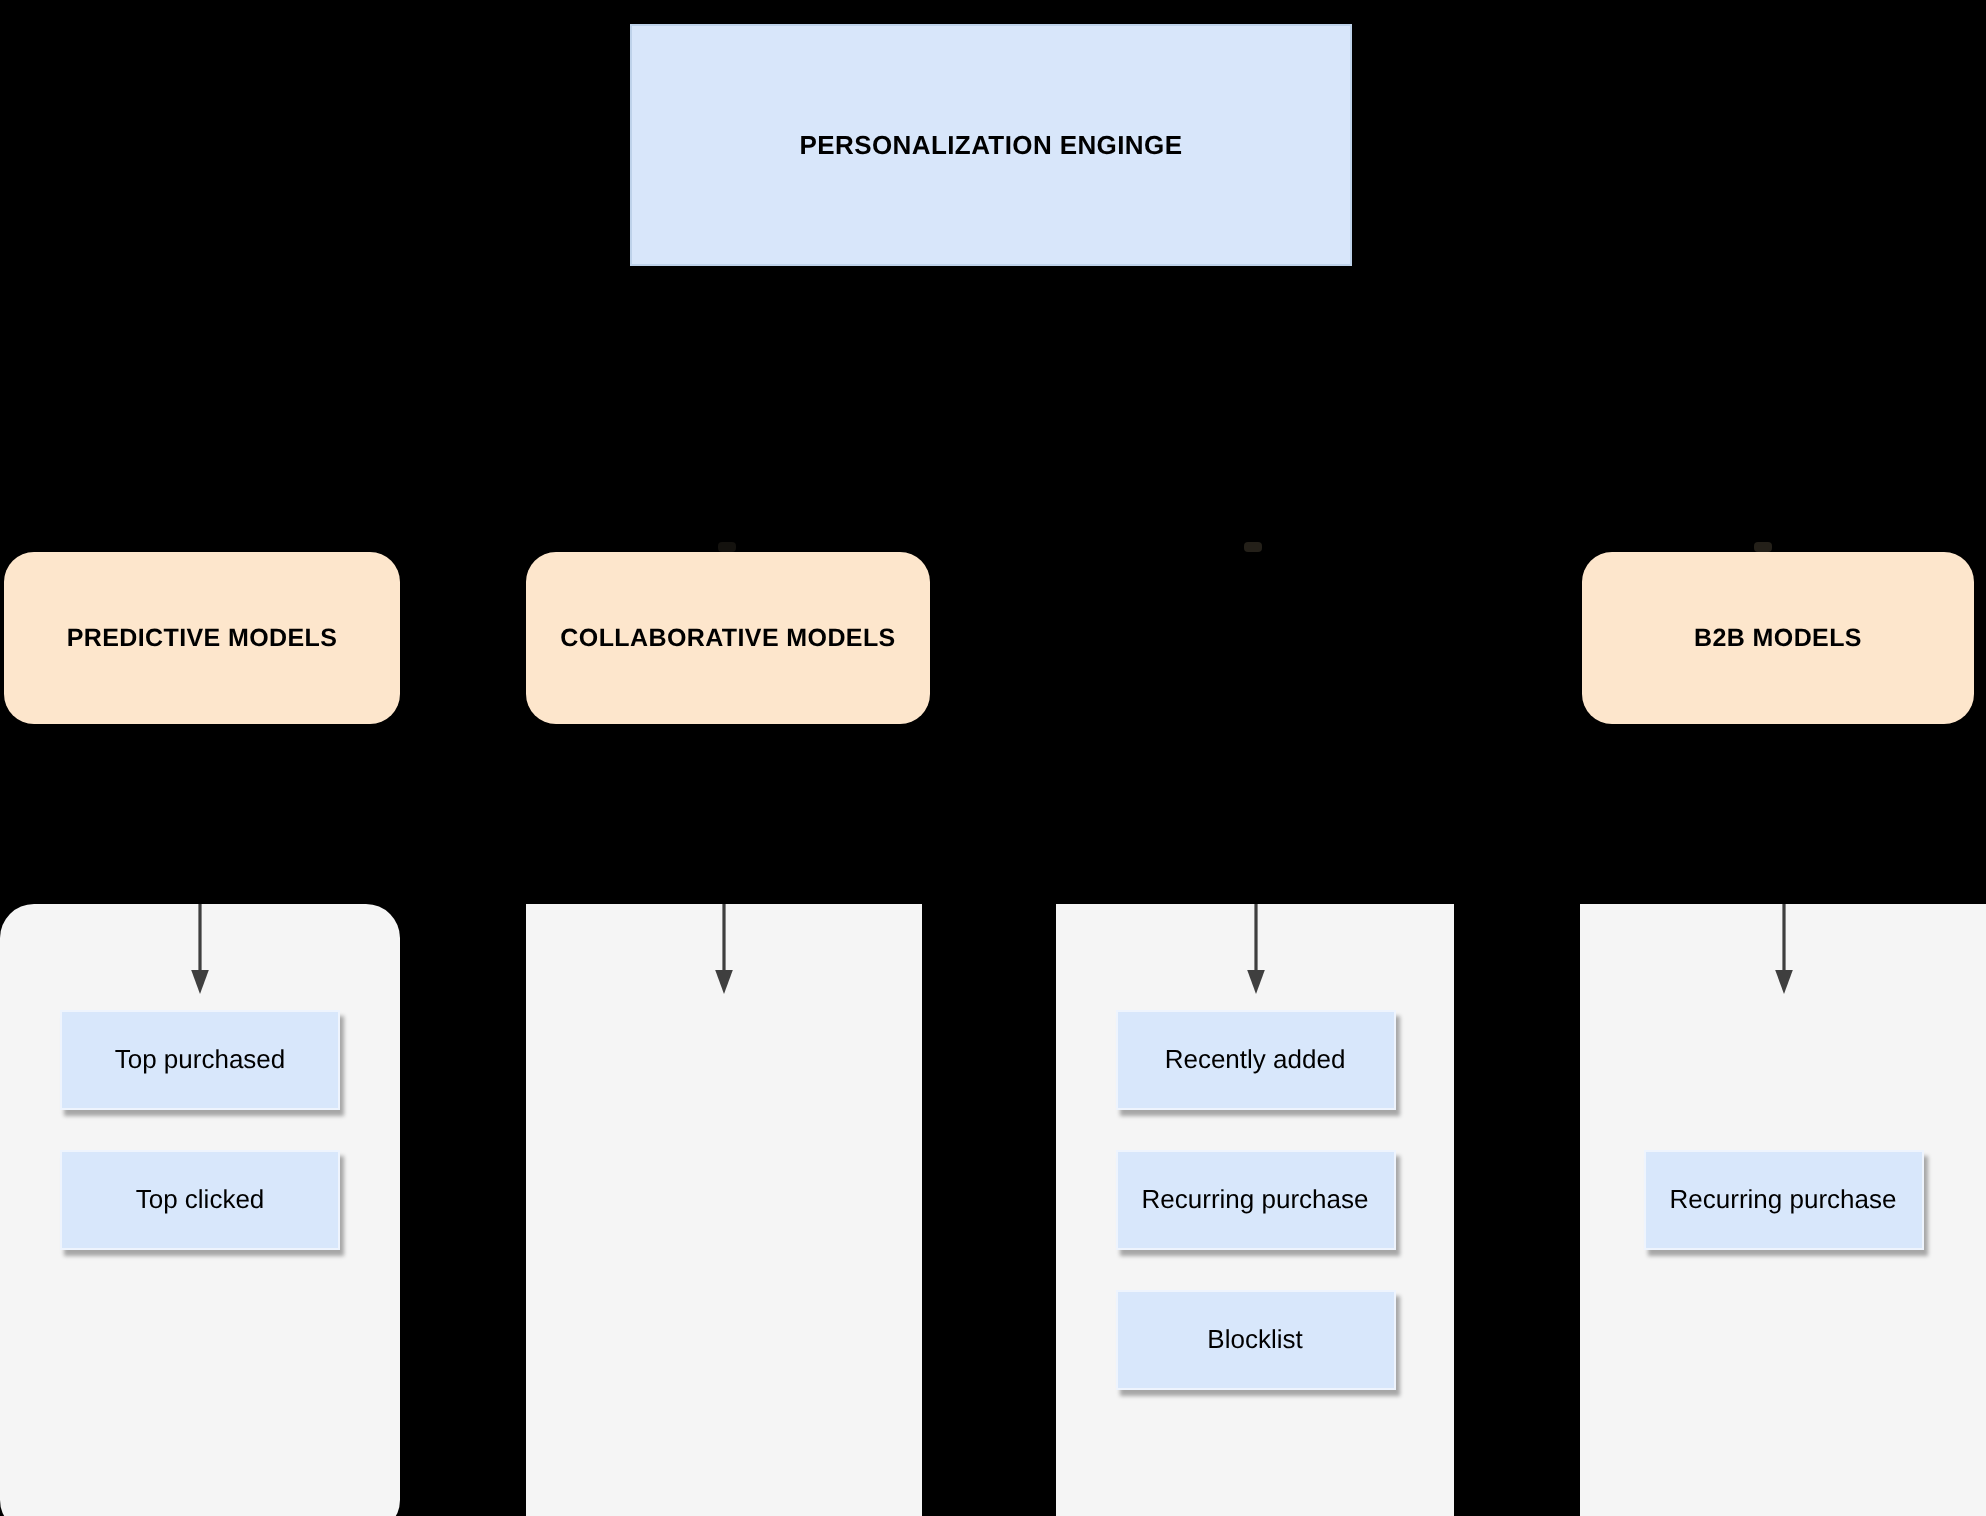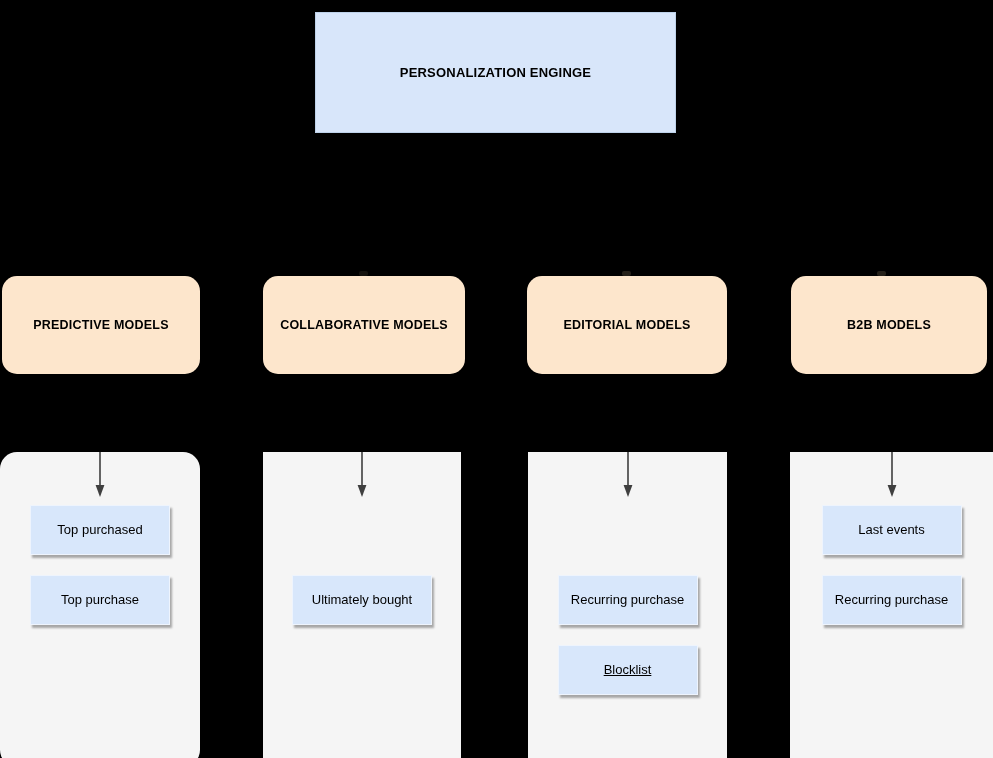--- a/index.html
+++ b/index.html
@@ -28,21 +28,21 @@
     text-align: center;
   }
   .engine-node .node-label {
     font-size: 13px; font-weight: bold; color: #000;
     letter-spacing: 0.2px;
   }
 
   
   .category {
     position: absolute;
-    top: 264px; height: 98px;
+    top: 264px; height: 86px;
     background: var(--category-fill, #fde6cc);
     border-radius: 15px;
     display: flex; align-items: center; justify-content: center;
     text-align: center;
     box-sizing: border-box;
   }
   .category .node-label {
     font-size: 12.5px; font-weight: bold; color: #000;
     letter-spacing: 0.2px;
     padding: 0 10px;
@@ -96,90 +96,84 @@
     display: flex; align-items: center; justify-content: center;
     text-align: center;
   }
   .item .item-label {
     font-size: 13px; color: #000;
     line-height: 1.25;
     white-space: pre-line;
   }
   .item-0 { top: 53px; }
   .item-1 { top: 123px; }
-  .item-2 { top: 193px; text-decoration: underline; }
+  .item-2 { top: 193px; }
 </style>
 </head>
 <body>
 
 <div class="canvas">
 
   <div class="engine-node">
     <span class="node-label">PERSONALIZATION ENGINGE</span>
   </div>
 
   <div class="category cat-0">
     <span class="node-label">PREDICTIVE MODELS</span>
   </div>
   <div class="category cat-1">
     <span class="node-label">COLLABORATIVE MODELS</span>
-  </div>
-  <div class="category cat-2">
-    <span class="node-label">EDITORIAL MODELS</span>
   </div>
   <div class="category cat-3">
     <span class="node-label">B2B MODELS</span>
   </div>
 
   <div class="artifact art-1"></div>
   <div class="artifact art-2"></div>
   <div class="artifact art-3"></div>
 
   <div class="column col-0">
     <svg class="arrow" width="20" height="48" viewBox="0 0 20 48">
       <line x1="10" y1="0" x2="10" y2="34" stroke="currentColor" stroke-width="1.6"></line>
       <polygon points="10,45 5.6,33 14.4,33" fill="currentColor"></polygon>
     </svg>
     <div class="item item-0">
       <span class="item-label">Top purchased</span>
     </div>
     <div class="item item-1">
-      <span class="item-label">Top purchase</span>
+      <span class="item-label">Top clicked</span>
     </div>
   </div>
 
   <div class="column col-1">
     <svg class="arrow" width="20" height="48" viewBox="0 0 20 48">
       <line x1="10" y1="0" x2="10" y2="34" stroke="currentColor" stroke-width="1.6"></line>
       <polygon points="10,45 5.6,33 14.4,33" fill="currentColor"></polygon>
     </svg>
-    <div class="item item-1">
-      <span class="item-label">Ultimately bought</span>
-    </div>
   </div>
 
   <div class="column col-2">
     <svg class="arrow" width="20" height="48" viewBox="0 0 20 48">
       <line x1="10" y1="0" x2="10" y2="34" stroke="currentColor" stroke-width="1.6"></line>
       <polygon points="10,45 5.6,33 14.4,33" fill="currentColor"></polygon>
     </svg>
+    <div class="item item-0">
+      <span class="item-label">Recently added</span>
+    </div>
     <div class="item item-1">
       <span class="item-label">Recurring purchase</span>
     </div>
     <div class="item item-2">
       <span class="item-label">Blocklist</span>
     </div>
   </div>
 
   <div class="column col-3">
     <svg class="arrow" width="20" height="48" viewBox="0 0 20 48">
       <line x1="10" y1="0" x2="10" y2="34" stroke="currentColor" stroke-width="1.6"></line>
       <polygon points="10,45 5.6,33 14.4,33" fill="currentColor"></polygon>
     </svg>
-    <div class="item item-0">
-      <span class="item-label">Last events</span>
-    </div>
     <div class="item item-1">
       <span class="item-label">Recurring purchase</span>
     </div>
   </div>
 
 </div>
 
 </body></html>

